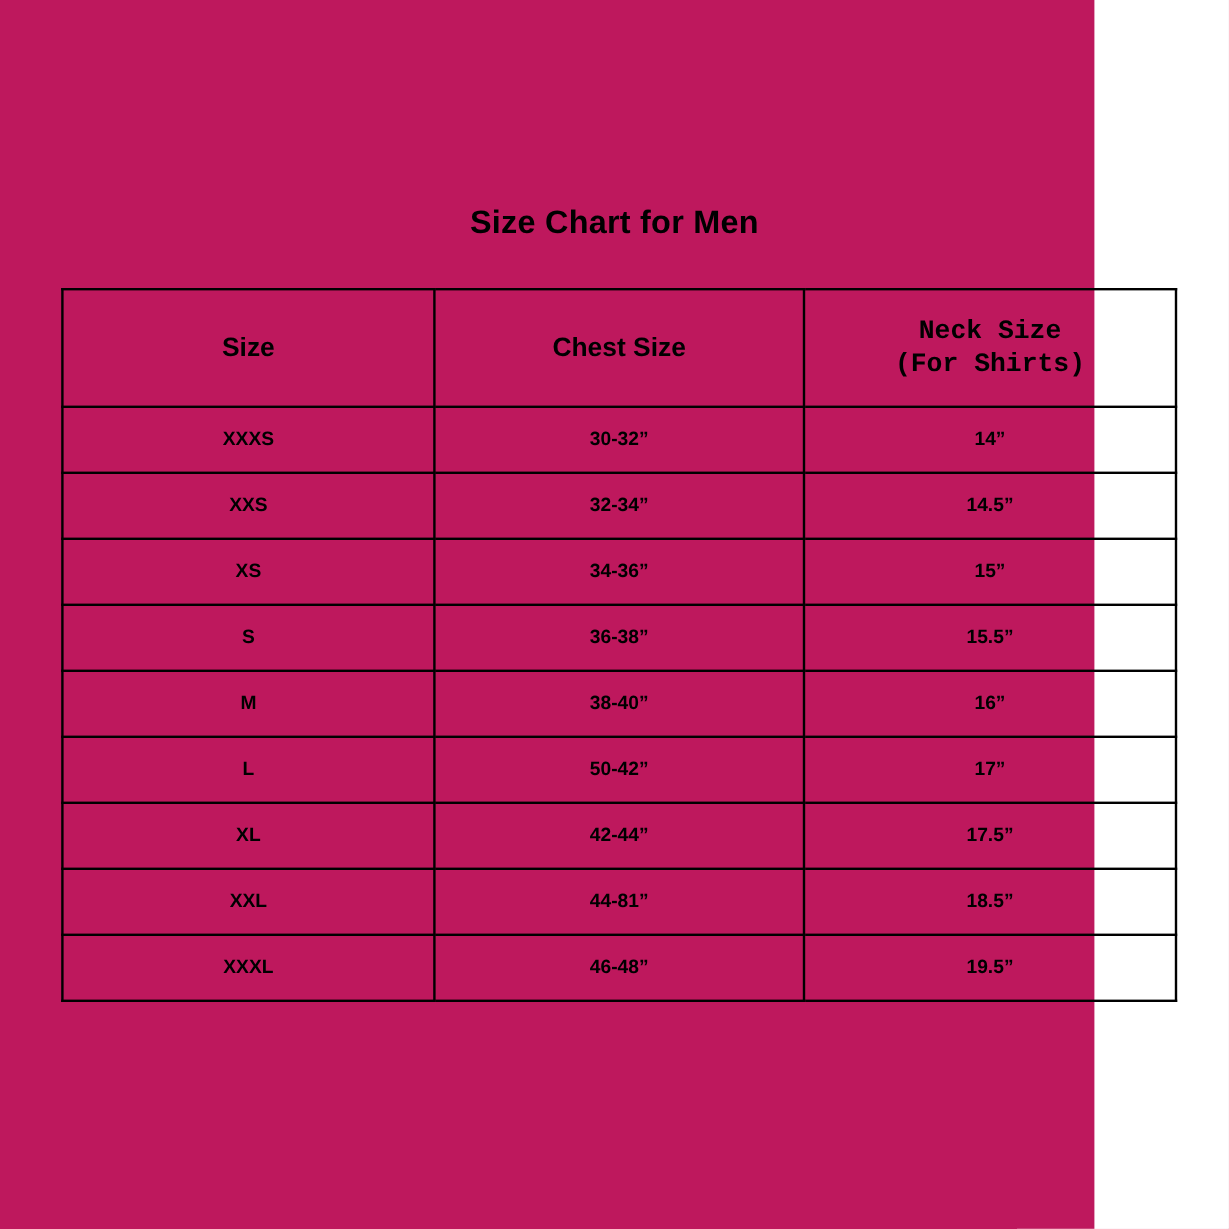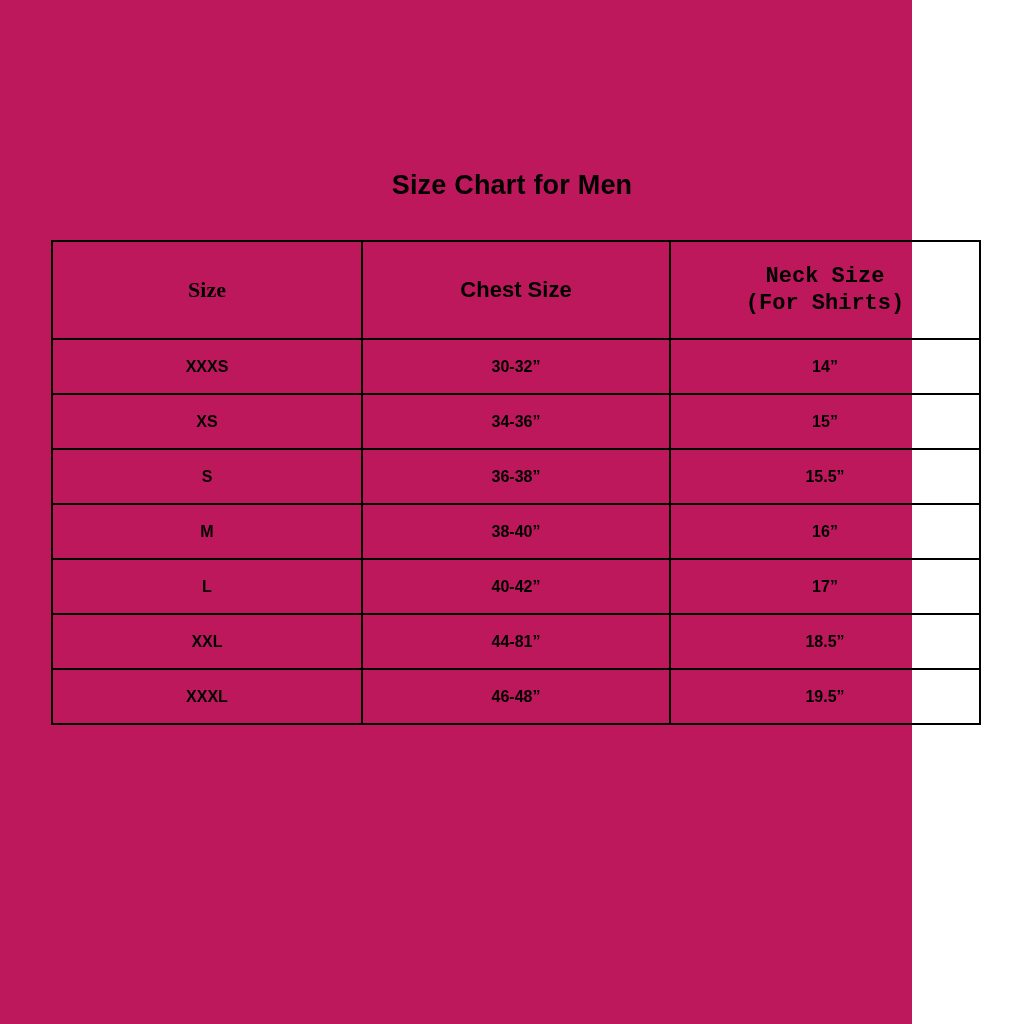--- a/index.html
+++ b/index.html
@@ -50,21 +50,21 @@
     vertical-align: middle;
   }
   .size-table th {
     font-size: 22px;
     height: 96px;
     line-height: 1.25;
   }
   .size-table td {
     height: 53px;
   }
-  .col-size { width: 308px; font-family: Liberation Serif, serif; }
+  .col-size { width: 308px; }
   .col-chest { width: 306px; margin-left: 15px; }
   .col-neck { width: 308px; font-family: Liberation Mono, monospace; }
   .sub { display: block; }
 </style>
 </head>
 <body>
 
 <div class="page">
 
   <div class="chart-title">Size Chart for Men</div>
@@ -84,38 +84,48 @@
         </th>
       </tr>
     </thead>
     <tbody>
       <tr>
         <td>XXXS</td>
         <td>30-32”</td>
         <td>14”</td>
       </tr>
       <tr>
+        <td>XXS</td>
+        <td>32-34”</td>
+        <td>14.5”</td>
+      </tr>
+      <tr>
         <td>XS</td>
         <td>34-36”</td>
         <td>15”</td>
       </tr>
       <tr>
         <td>S</td>
         <td>36-38”</td>
         <td>15.5”</td>
       </tr>
       <tr>
         <td>M</td>
         <td>38-40”</td>
         <td>16”</td>
       </tr>
       <tr>
         <td>L</td>
-        <td>40-42”</td>
+        <td>50-42”</td>
         <td>17”</td>
+      </tr>
+      <tr>
+        <td>XL</td>
+        <td>42-44”</td>
+        <td>17.5”</td>
       </tr>
       <tr>
         <td>XXL</td>
         <td>44-81”</td>
         <td>18.5”</td>
       </tr>
       <tr>
         <td>XXXL</td>
         <td>46-48”</td>
         <td>19.5”</td>

